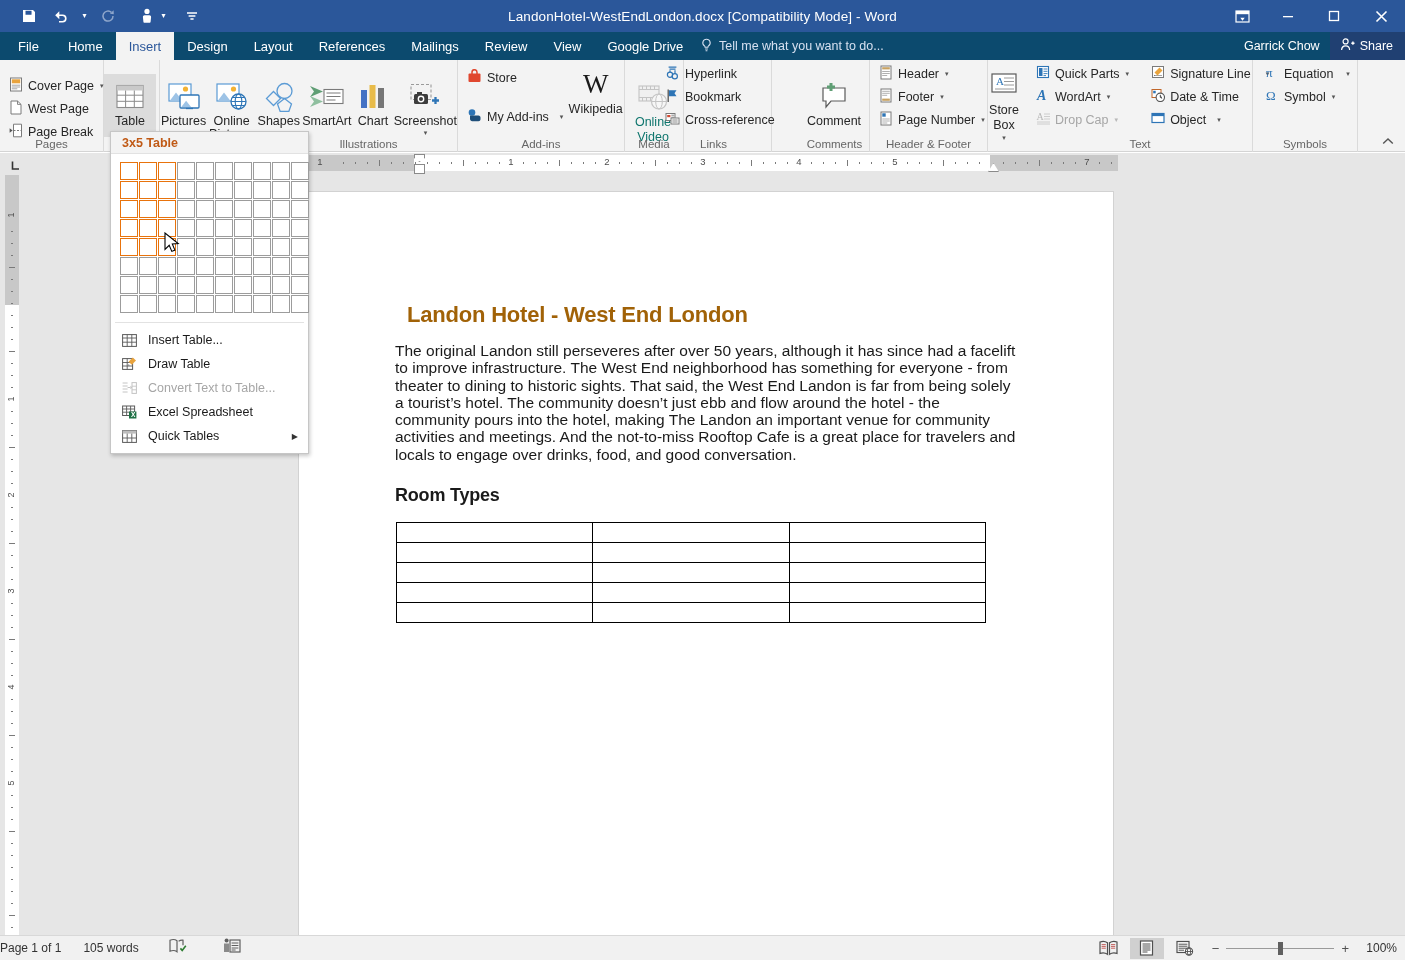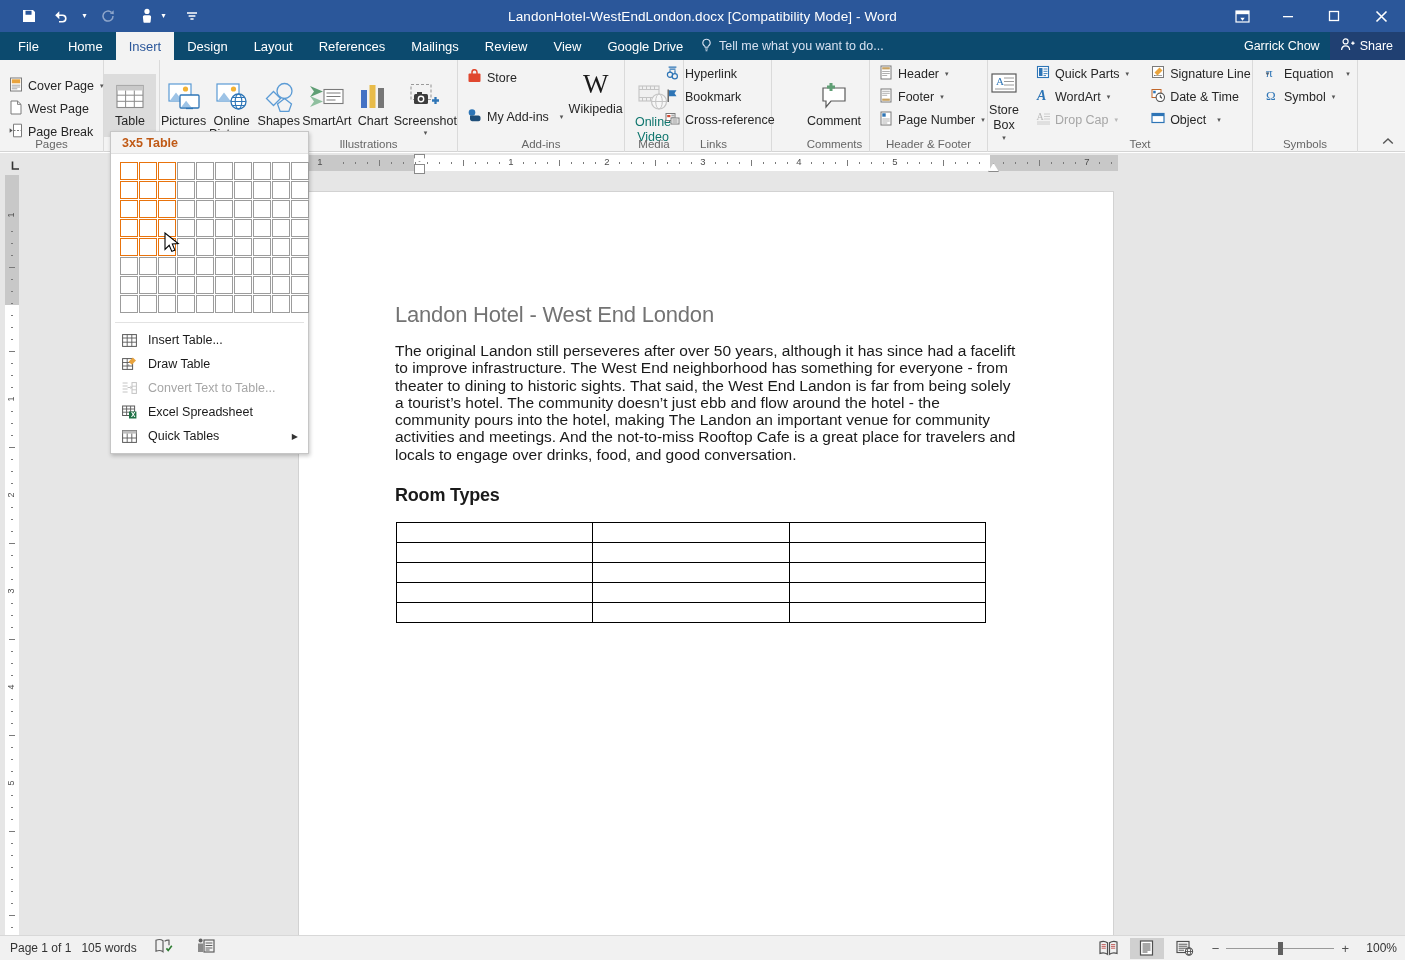--- a/index.html
+++ b/index.html
@@ -166,22 +166,22 @@
   .workspace {
     position: absolute; top: 175px; left: 24px; right: 0; bottom: 25px;
     background: #e6e6e6;
   }
   .page {
     position: absolute; top: 16px; left: 274px; width: 816px; height: 1056px;
     background: #ffffff; border: 1px solid #d2d2d2;
   }
   .doc-body { position: absolute; top: 110px; left: 96px; width: 624px; }
   .doc-h1 {
-    font-size: 22px; color: #737373; font-weight: normal;
-    margin: 0 0 14px 0; letter-spacing: -0.2px;
+    font-size: 22px; color: #a16207; font-weight: bold;
+    margin: 0 0 14px 12px; letter-spacing: -0.2px;
   }
   .doc-p {
     font-size: 15.5px; color: #1a1a1a; line-height: 17.3px;
     margin: 0 0 22px 0; text-align: left;
   }
   .doc-h2 {
     font-size: 18px; color: #1a1a1a; font-weight: bold;
     margin: 0 0 16px 0; letter-spacing: -0.2px;
   }
   table.doc-table { border-collapse: collapse; width: 590px; margin-left: 1px; }
@@ -221,21 +221,21 @@
   .menu-pad-bot { padding-bottom: 5px; }
 
   .cursor-arrow { position: absolute; left: 164px; top: 232px; z-index: 60; }
 
   
   .statusbar {
     position: absolute; bottom: 0; left: 0; width: 1405px; height: 25px;
     background: #f1f1f1; border-top: 1px solid #d8d8d8;
     display: flex; align-items: center;
   }
-  .sb-left { display: flex; align-items: center; gap: 10px; padding-left: 10px; }
+  .sb-left { display: flex; align-items: center; gap: 22px; }
   .sb-text { font-size: 12px; color: #333333; }
   .sb-right {
     position: absolute; right: 8px; display: flex; align-items: center; gap: 4px;
   }
   .viewbtn {
     width: 34px; height: 21px; display: flex; align-items: center;
     justify-content: center; color: #505050;
   }
   .viewbtn.active { background: #d0d0d0; }
   .zoom-slider { display: flex; align-items: center; gap: 7px; padding: 0 6px; }

